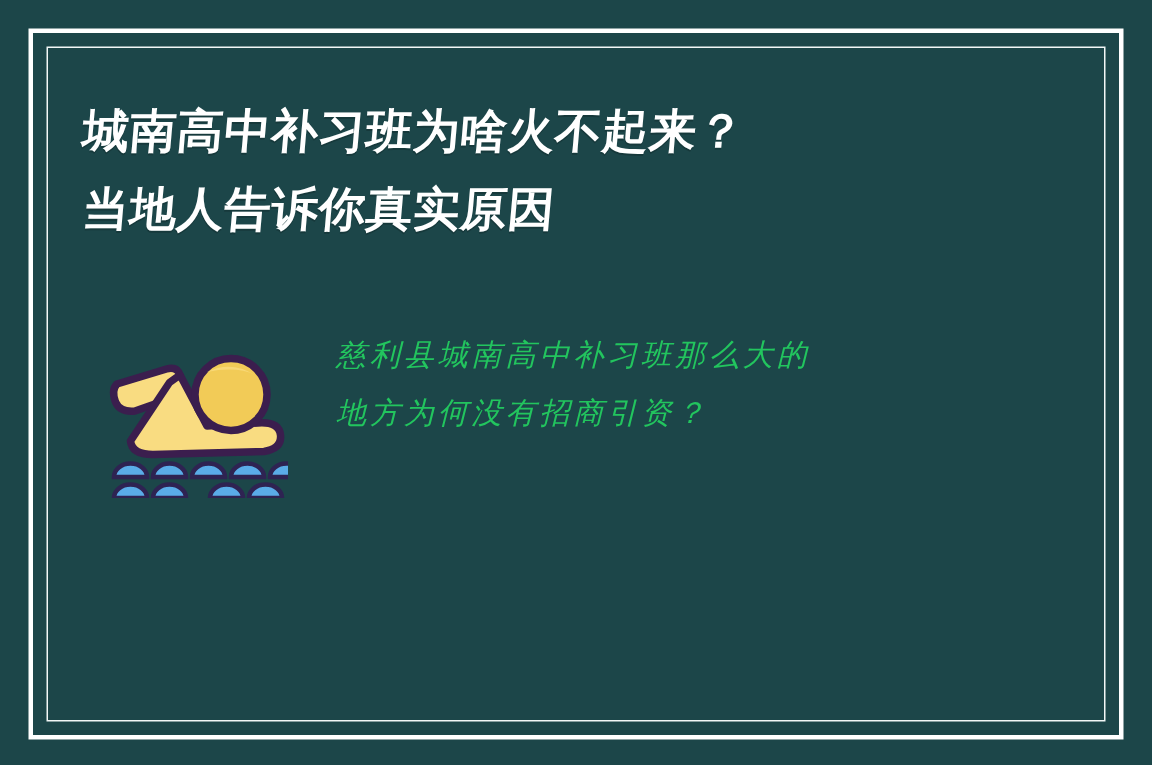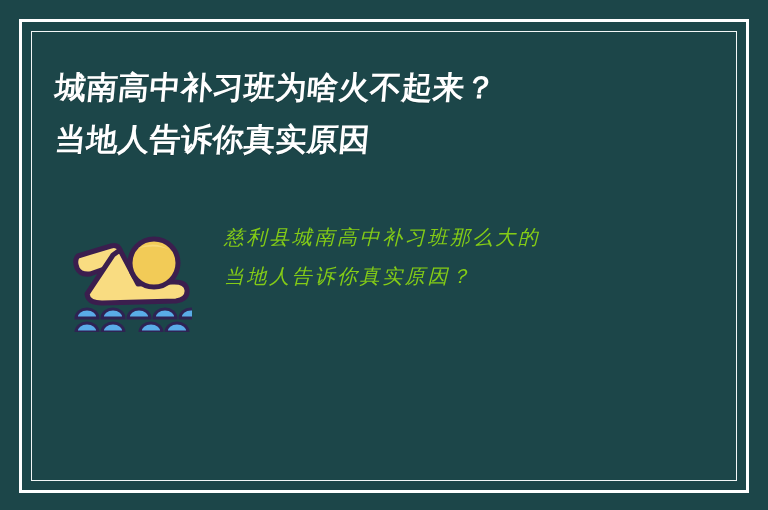--- a/index.html
+++ b/index.html
@@ -83,21 +83,21 @@
   
   .body-text {
     position: absolute;
     left: 224px;
     top: 218px;
     width: 440px;
   }
 
   .body-line {
     display: block;
-    color: #84cc16;
+    color: #22c55e;
     font-size: 20px;
     line-height: 39px;
     font-family: "Liberation Serif", "DejaVu Serif", serif;
     font-style: italic;
     letter-spacing: 2.6px;
     white-space: nowrap;
   }
 </style>
 </head>
 <body>
@@ -148,16 +148,16 @@
         <path d="M8 110 a11 9 0 0 1 22 0 Z"></path>
         <path d="M34 110 a11 9 0 0 1 22 0 Z"></path>
         <path d="M72 110 a11 9 0 0 1 22 0 Z"></path>
         <path d="M98 110 a11 9 0 0 1 22 0 Z"></path>
       </g>
     </svg>
   </div>
 
   <div class="body-text">
     <span class="body-line">慈利县城南高中补习班那么大的</span>
-    <span class="body-line">当地人告诉你真实原因？</span>
+    <span class="body-line">地方为何没有招商引资？</span>
   </div>
 
 </div>
 
 </body></html>

